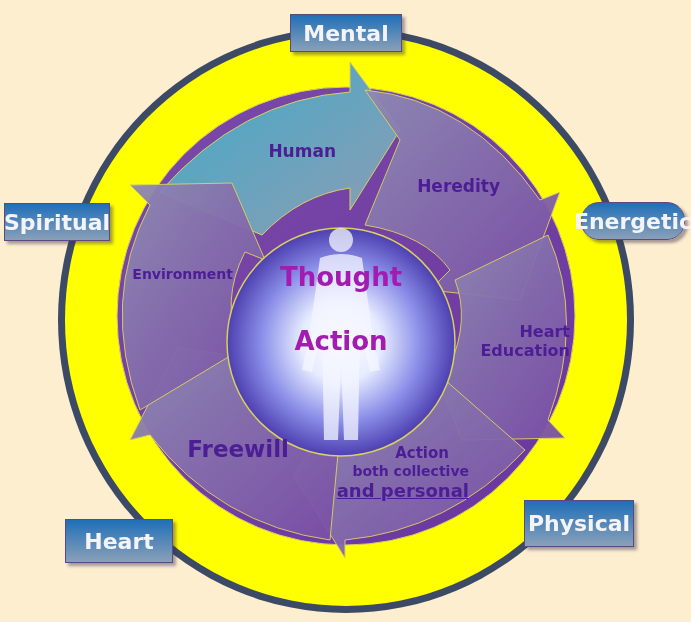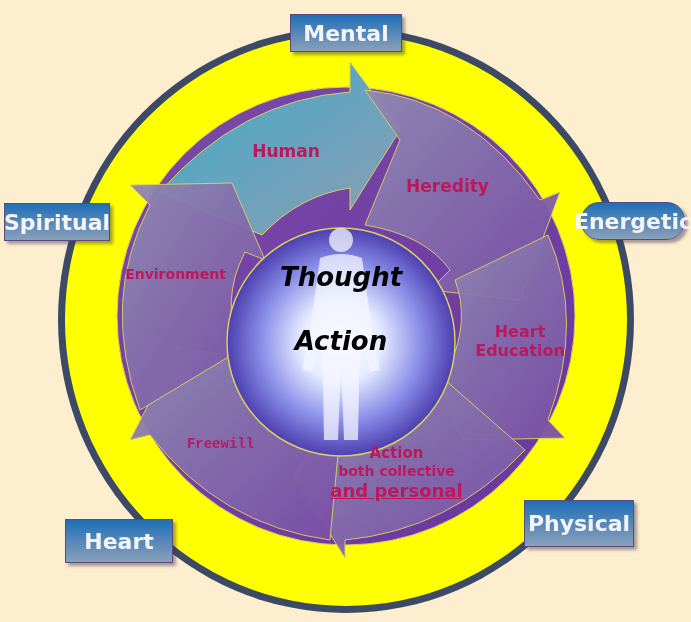--- a/index.html
+++ b/index.html
@@ -2,22 +2,22 @@
 <html><head>
 <meta charset="utf-8">
 <style>
   html,body{margin:0;padding:0;}
   body{width:691px;height:622px;background:#fdeecf;overflow:hidden;position:relative;font-family:"DejaVu Sans",sans-serif;}
   svg{position:absolute;left:0;top:0;}
   .box{position:absolute;height:36px;display:flex;align-items:center;justify-content:center;
        color:#f4f4f8;font-weight:bold;font-size:22px;
        background:linear-gradient(#1f6fb8,#8aa0b8);border:1px solid #5a4a80;
        box-shadow:3px 3px 3px rgba(60,50,80,0.45);}
-  .lbl{position:absolute;color:#be185d;font-weight:bold;text-align:center;line-height:1.15;}
-  .center-text{position:absolute;color:#000000;font-weight:bold;font-size:26px;text-align:center;font-style:italic;}
+  .lbl{position:absolute;color:#4c1d95;font-weight:bold;text-align:right;line-height:1.15;}
+  .center-text{position:absolute;color:#a21caf;font-weight:bold;font-size:26px;text-align:center;}
 </style>
 </head>
 <body>
 
 <svg width="691" height="622" viewBox="0 0 691 622">
   <defs>
     <radialGradient id="glow" cx="50%" cy="50%" r="50%">
       <stop offset="0%" stop-color="#ffffff"></stop>
       <stop offset="35%" stop-color="#e6ecff"></stop>
       <stop offset="70%" stop-color="#8a8ee8"></stop>
@@ -65,20 +65,20 @@
 <div class="center-text" style="left:271px;top:262px;width:140px;">Thought</div>
 <div class="center-text" style="left:271px;top:326px;width:140px;">Action</div>
 
 <div class="lbl" style="left:236px;top:142px;width:100px;font-size:17px;">Human</div>
 <div class="lbl" style="left:395px;top:177px;width:105px;font-size:17px;">Heredity</div>
 <div class="lbl" style="left:470px;top:323px;width:100px;font-size:16px;">Heart</div>
 <div class="lbl" style="left:470px;top:342px;width:100px;font-size:16px;">Education</div>
 <div class="lbl" style="left:344px;top:445px;width:105px;font-size:15px;">Action</div>
 <div class="lbl" style="left:324px;top:463px;width:145px;font-size:14px;">both collective</div>
 <div class="lbl" style="left:324px;top:481px;width:145px;font-size:18px;text-decoration:underline;">and personal</div>
-<div class="lbl" style="left:168px;top:436px;width:105px;font-size:14px;font-family:Liberation Mono, monospace;">Freewill</div>
+<div class="lbl" style="left:184px;top:436px;width:105px;font-size:23px;">Freewill</div>
 <div class="lbl" style="left:118px;top:266px;width:115px;font-size:14px;">Environment</div>
 
 <div class="box" style="left:290px;top:14px;width:110px;">Mental</div>
 <div class="box" style="left:4px;top:203px;width:104px;">Spiritual</div>
 <div class="box" style="left:581px;top:202px;width:102px;border-radius:18px;">Energetic</div>
 <div class="box" style="left:65px;top:519px;width:106px;height:42px;">Heart</div>
 <div class="box" style="left:524px;top:500px;width:108px;height:45px;">Physical</div>
 
 </body></html>

